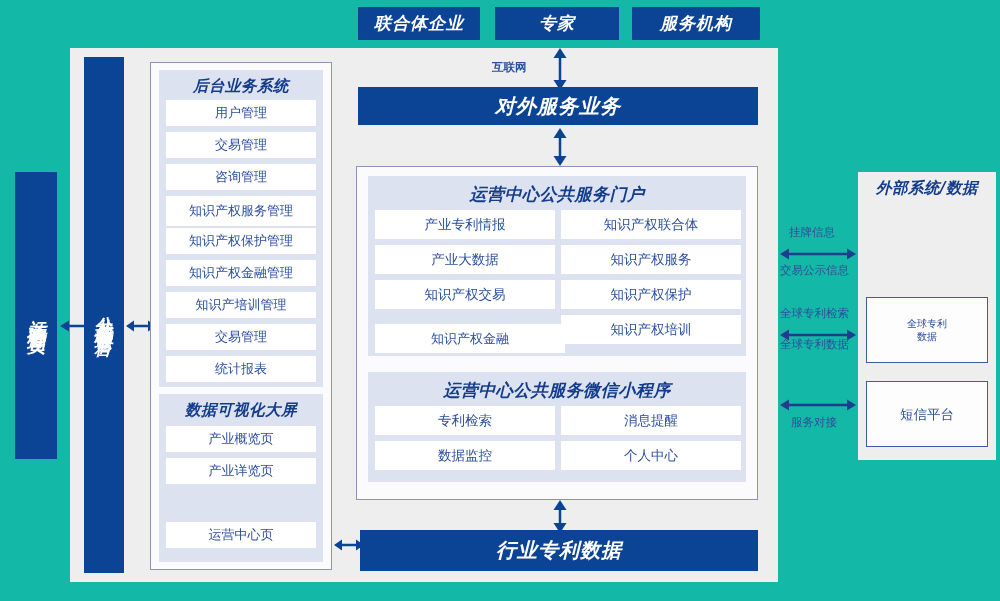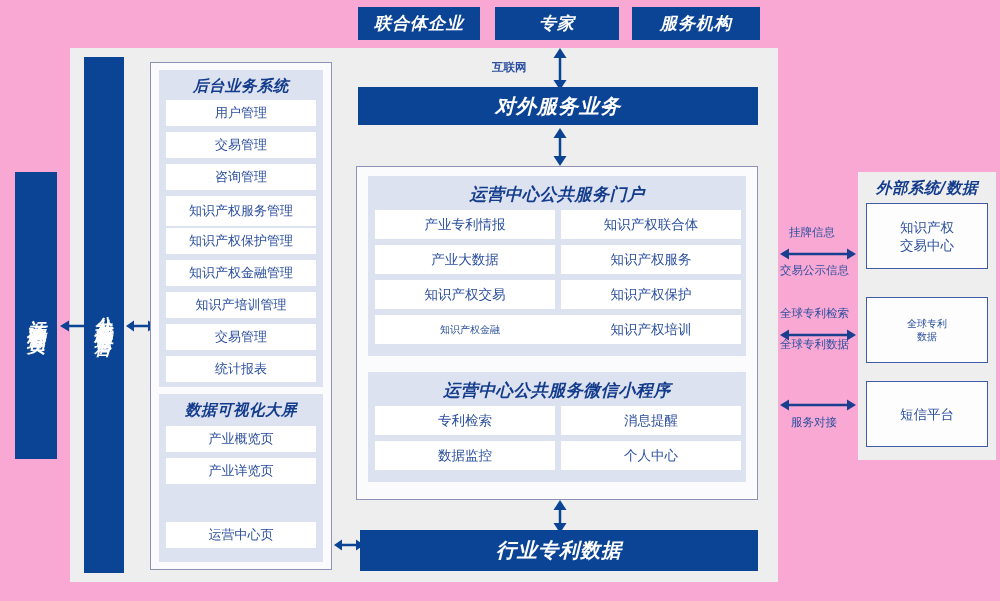--- a/index.html
+++ b/index.html
@@ -3,21 +3,21 @@
 <meta charset="utf-8">
 <style>
   html,body{margin:0;padding:0;background:#ffffff;}
   body{
     font-family:"DejaVu Sans","Liberation Sans",sans-serif;
     -webkit-font-smoothing:antialiased;
   }
   #stage{
     position:relative;
     width:1000px;height:601px;
-    background:#f9a8d4;
+    background:#14b8a6;
     overflow:hidden;
   }
   
   .abs{position:absolute;box-sizing:border-box;}
   .ctr{display:flex;align-items:center;justify-content:center;text-align:center;}
   .blueblock{
     background:#0b4395;
     color:#ffffff;
     font-weight:bold;
     font-style:italic;
@@ -147,21 +147,21 @@
 
   <div class="abs group" style="left:368px;top:176px;width:378px;height:180px;"></div>
   <div class="abs grouptitle" style="left:368px;top:183px;width:378px;font-size:17px;">运营中心公共服务门户</div>
 
   <div class="abs cell" style="left:375px;top:210px;width:180px;height:29px;font-size:13.5px;">产业专利情报</div>
   <div class="abs cell" style="left:561px;top:210px;width:180px;height:29px;font-size:13.5px;">知识产权联合体</div>
   <div class="abs cell" style="left:375px;top:245px;width:180px;height:29px;font-size:13.5px;">产业大数据</div>
   <div class="abs cell" style="left:561px;top:245px;width:180px;height:29px;font-size:13.5px;">知识产权服务</div>
   <div class="abs cell" style="left:375px;top:280px;width:180px;height:29px;font-size:13.5px;">知识产权交易</div>
   <div class="abs cell" style="left:561px;top:280px;width:180px;height:29px;font-size:13.5px;">知识产权保护</div>
-  <div class="abs cell" style="left:375px;top:315px;width:190px;height:29px;font-size:10px;">知识产权金融</div>
+  <div class="abs cell" style="left:375px;top:324px;width:190px;height:29px;font-size:13px;">知识产权金融</div>
   <div class="abs cell" style="left:561px;top:315px;width:180px;height:29px;font-size:13.5px;">知识产权培训</div>
 
   <div class="abs group" style="left:368px;top:372px;width:378px;height:110px;"></div>
   <div class="abs cell" style="left:375px;top:406px;width:180px;height:29px;font-size:13.5px;">专利检索</div>
 
   <div class="abs grouptitle" style="left:368px;top:379px;width:378px;font-size:17px;">运营中心公共服务微信小程序</div>
   <div class="abs cell" style="left:561px;top:406px;width:180px;height:29px;font-size:13.5px;">消息提醒</div>
   <div class="abs cell" style="left:375px;top:441px;width:180px;height:29px;font-size:13.5px;">数据监控</div>
   <div class="abs cell" style="left:561px;top:441px;width:180px;height:29px;font-size:13.5px;">个人中心</div>
 
@@ -169,26 +169,20 @@
     <line x1="12" y1="8" x2="12" y2="25" stroke="#0b4395" stroke-width="2.5"></line>
     <polygon points="12,0 5.5,10 18.5,10" fill="#0b4395"></polygon>
     <polygon points="12,33 5.5,23 18.5,23" fill="#0b4395"></polygon>
   </svg>
 
   <div class="abs blueblock ctr" style="left:360px;top:530px;width:398px;height:41px;font-size:20px;">行业专利数据</div>
 
   <div class="abs grayplate" style="left:858px;top:172px;width:138px;height:288px;"></div>
   <div class="abs exttitle" style="left:858px;top:178px;width:138px;">外部系统/数据</div>
 
-  <div class="abs extbox" style="left:866px;top:203px;width:122px;height:66px;font-size:13.5px;">
-    <div>
-      <div>知识产权</div>
-      <div>交易中心</div>
-    </div>
-  </div>
 
   <div class="abs extbox" style="left:866px;top:297px;width:122px;height:66px;font-size:10px;">
     <div>
       <div>全球专利</div>
       <div>数据</div>
     </div>
   </div>
 
   <div class="abs extbox" style="left:866px;top:381px;width:122px;height:66px;font-size:13.5px;">
     <div>短信平台</div>

